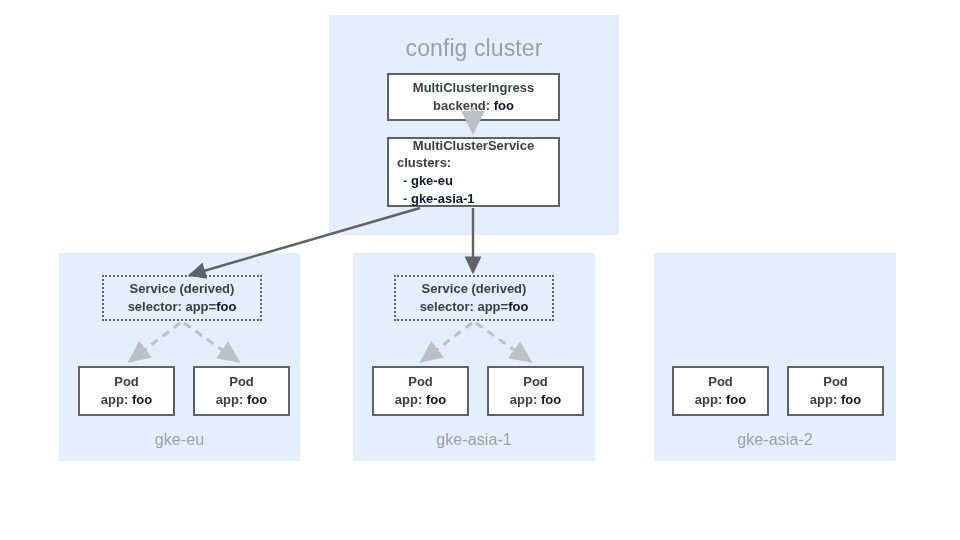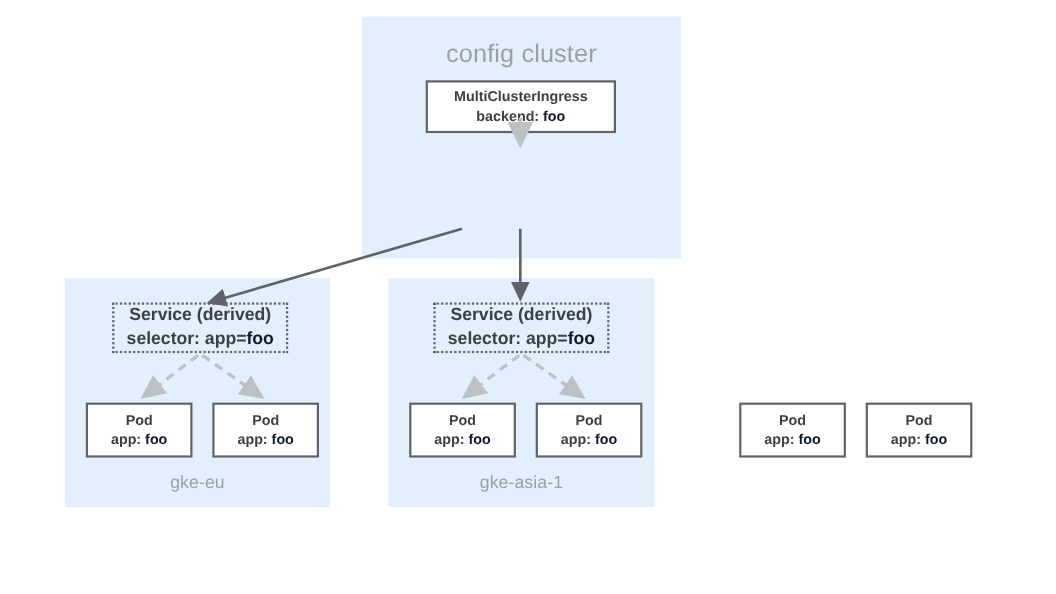--- a/index.html
+++ b/index.html
@@ -70,21 +70,21 @@
   .svcbox {
     position: absolute;
     background: transparent;
     border: 2px dotted #5f6368;
     box-sizing: border-box;
     display: flex;
     flex-direction: column;
     align-items: center;
     justify-content: center;
     color: #3c4043;
-    font-size: 16px;
+    font-size: 13px;
     font-weight: bold;
     line-height: 1.4;
   }
   .blue { color: #0f172a; }
   svg.arrows {
     position: absolute;
     left: 0; top: 0;
     width: 960px;
     height: 540px;
     pointer-events: none;
@@ -97,20 +97,26 @@
 
   <div class="panel" style="left:329px; top:15px; width:290px; height:220px;">
     <div class="panel-title top">config cluster</div>
   </div>
 
   <div class="box" style="left:387px; top:58px; width:173px; height:48px;margin-top:15px;">
     <div class="ln">MultiClusterIngress</div>
     <div class="ln"><span>backend: </span><span class="blue">foo</span></div>
   </div>
 
+  <div class="box leftish" style="left:387px; top:137px; width:173px; height:70px;">
+    <div class="ln center">MultiClusterService</div>
+    <div class="ln">clusters:</div>
+    <div class="ln" style="padding-left:6px;"><span>- </span><span class="blue">gke-eu</span></div>
+    <div class="ln" style="padding-left:6px;"><span>- </span><span class="blue">gke-asia-1</span></div>
+  </div>
 
   <div class="panel" style="left:59px; top:253px; width:241px; height:208px;">
     <div class="panel-title bottom">gke-eu</div>
   </div>
 
   <div class="svcbox" style="left:102px; top:275px; width:160px; height:46px;">
     <div class="ln">Service (derived)</div>
     <div class="ln"><span>selector: app=</span><span class="blue">foo</span></div>
   </div>
 
@@ -136,20 +142,23 @@
   <div class="box" style="left:372px; top:366px; width:97px; height:50px;">
     <div class="ln">Pod</div>
     <div class="ln"><span>app: </span><span class="blue">foo</span></div>
   </div>
 
   <div class="box" style="left:487px; top:366px; width:97px; height:50px;">
     <div class="ln">Pod</div>
     <div class="ln"><span>app: </span><span class="blue">foo</span></div>
   </div>
 
+  <div class="panel" style="left:654px; top:253px; width:242px; height:208px;">
+    <div class="panel-title bottom">gke-asia-2</div>
+  </div>
 
   <div class="box" style="left:672px; top:366px; width:97px; height:50px;">
     <div class="ln">Pod</div>
     <div class="ln"><span>app: </span><span class="blue">foo</span></div>
   </div>
 
   <div class="box" style="left:787px; top:366px; width:97px; height:50px;">
     <div class="ln">Pod</div>
     <div class="ln"><span>app: </span><span class="blue">foo</span></div>
   </div>

